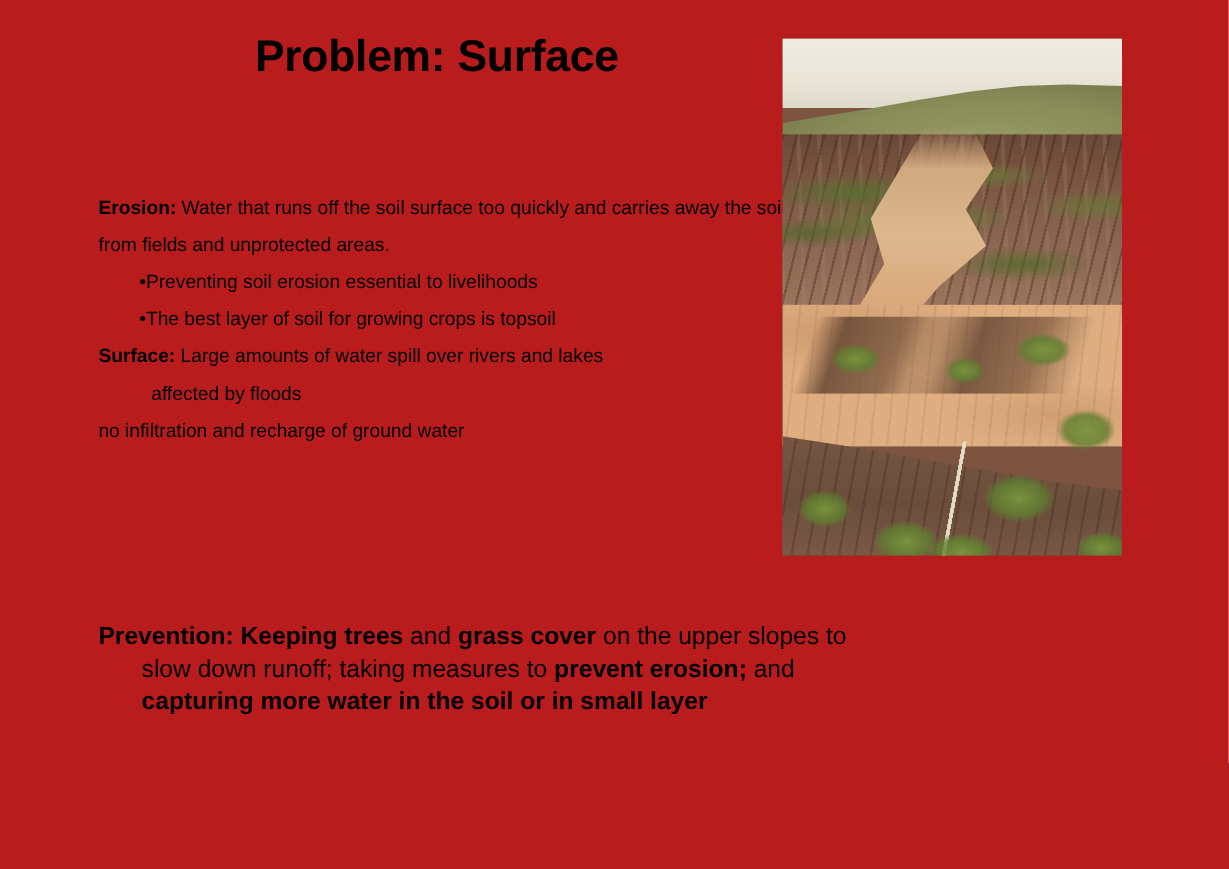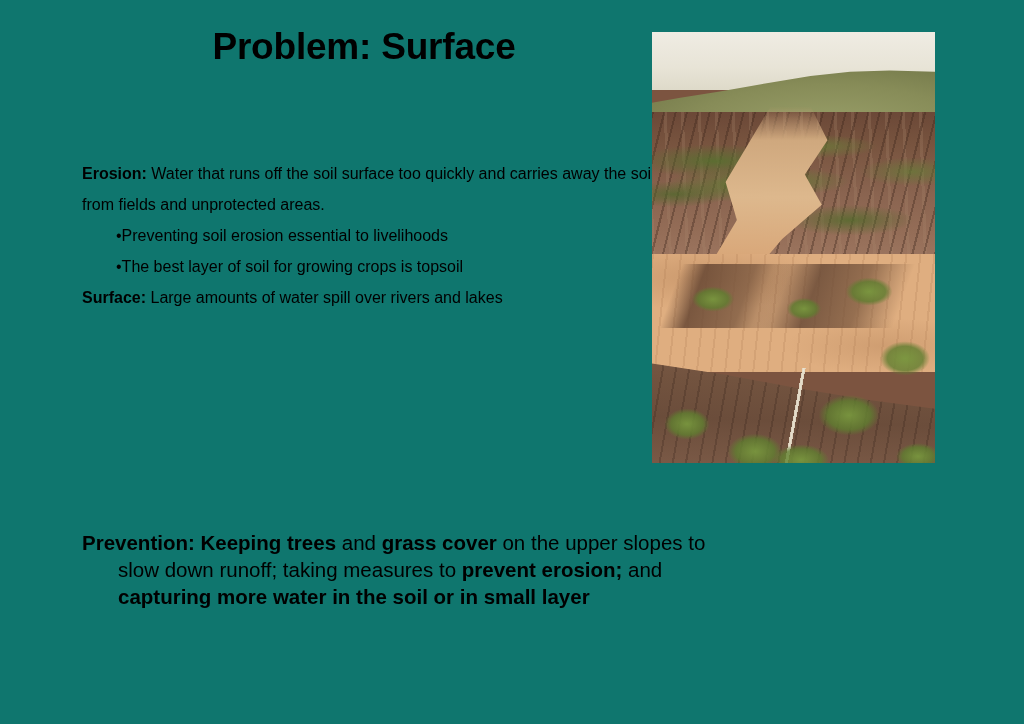--- a/index.html
+++ b/index.html
@@ -14,21 +14,21 @@
     position: relative;
     overflow: hidden;
     font-family: "Liberation Sans", "DejaVu Sans", sans-serif;
     color: #000000;
     -webkit-font-smoothing: antialiased;
   }
 
   .slide {
     position: absolute;
     inset: 0;
-    background: #0f766e;
+    background: #b91c1c;
     padding-left: 40px;
   }
 
   
   .title {
     position: absolute;
     left: 84px;
     top: 20px;
     width: 560px;
     text-align: center;
@@ -59,21 +59,21 @@
   .bodytext .b-item.wide { padding-left: 36px; }
   .bodytext .b-cont {
     margin: 0;
     padding-left: 44px;
   }
 
   
   .prevention {
     position: absolute;
     left: 82px;
-    top: 529px;
+    top: 517px;
     width: 730px;
     font-size: 20.5px;
     line-height: 27px;
     text-indent: 0;
   }
   .prevention .pv-line { margin: 0; }
   .prevention .pv-line.ind { padding-left: 36px; }
   .prevention b { font-weight: 700; }
 
   
@@ -218,21 +218,23 @@
 
   <div class="bodytext">
 
     <p class="para"><span class="lead">Erosion:</span><span> Water that runs off the soil surface too quickly and carries away the soil from fields and unprotected areas.</span></p>
 
     <p class="b-item">•Preventing soil erosion essential to livelihoods</p>
     <p class="b-item">•The best layer of soil for growing crops is topsoil</p>
 
     <p class="para"><span class="lead">Surface:</span><span> Large amounts of water spill over rivers and lakes</span></p>
 
-
+    <p class="b-cont">affected by floods</p>
+
+    <p class="para">no infiltration and recharge of ground water</p>
 
   </div>
 
   <div class="prevention">
     <p class="pv-line"><b>Prevention: Keeping trees</b><span> and </span><b>grass cover</b><span> on the upper slopes to</span></p>
 
     <p class="pv-line ind"><span>slow down runoff; taking measures to </span><b>prevent erosion;</b><span> and</span></p>
 
     <p class="pv-line ind"><b>capturing more water in the soil or in small layer</b></p>
   </div>

